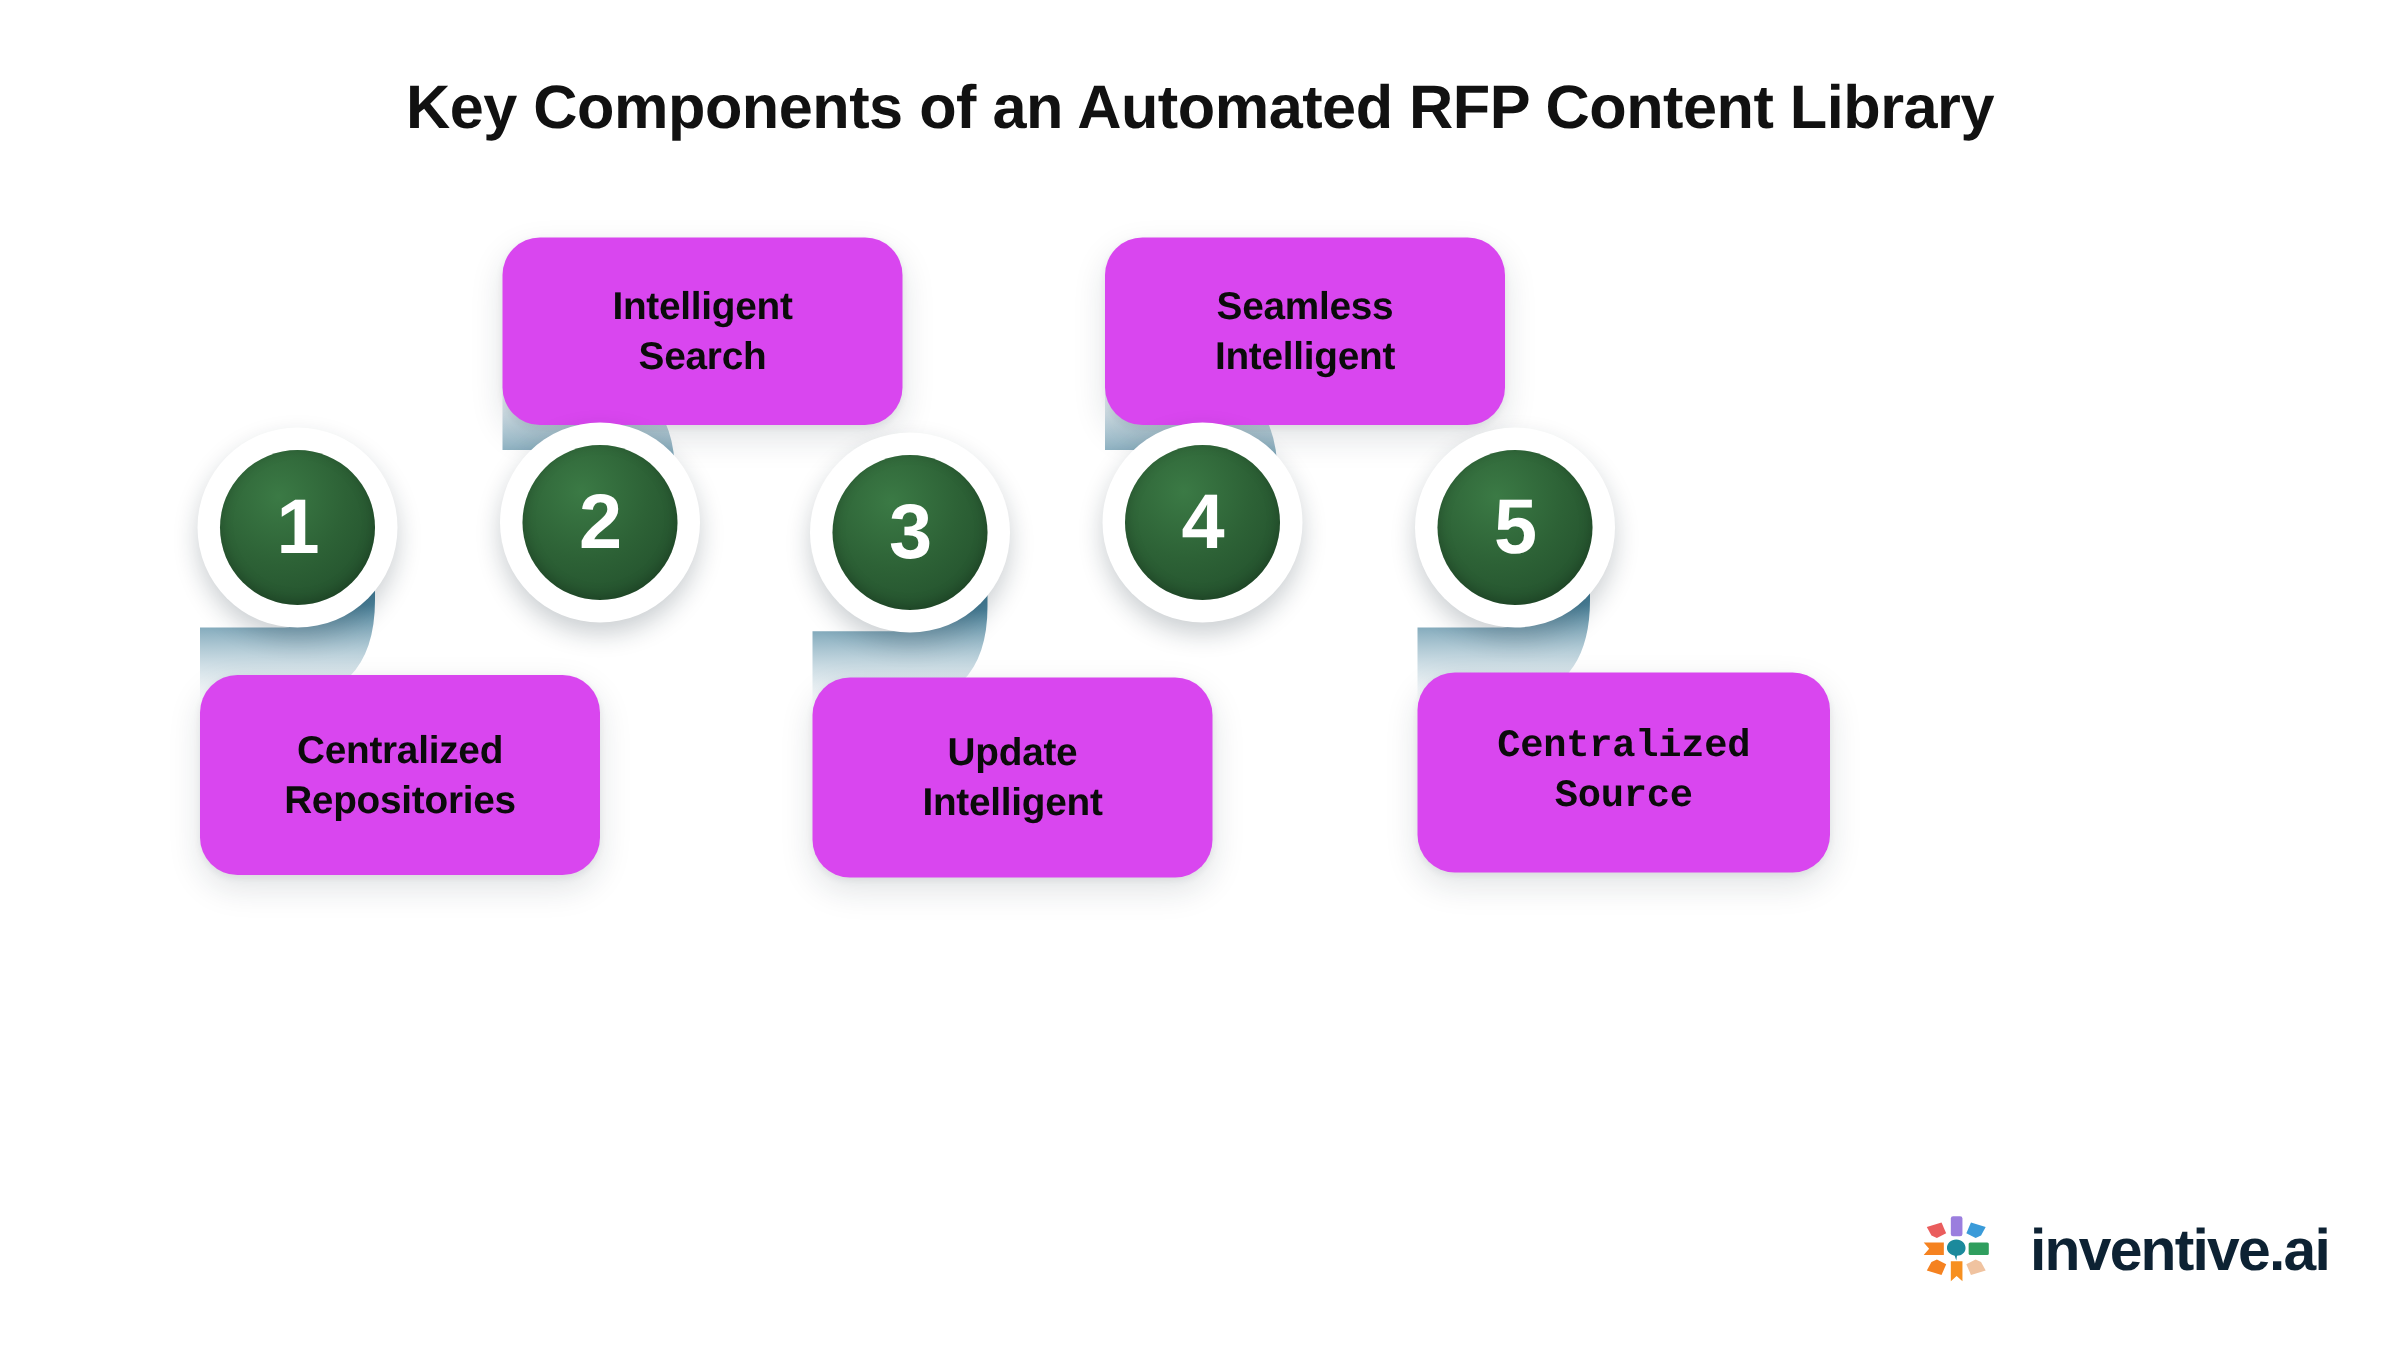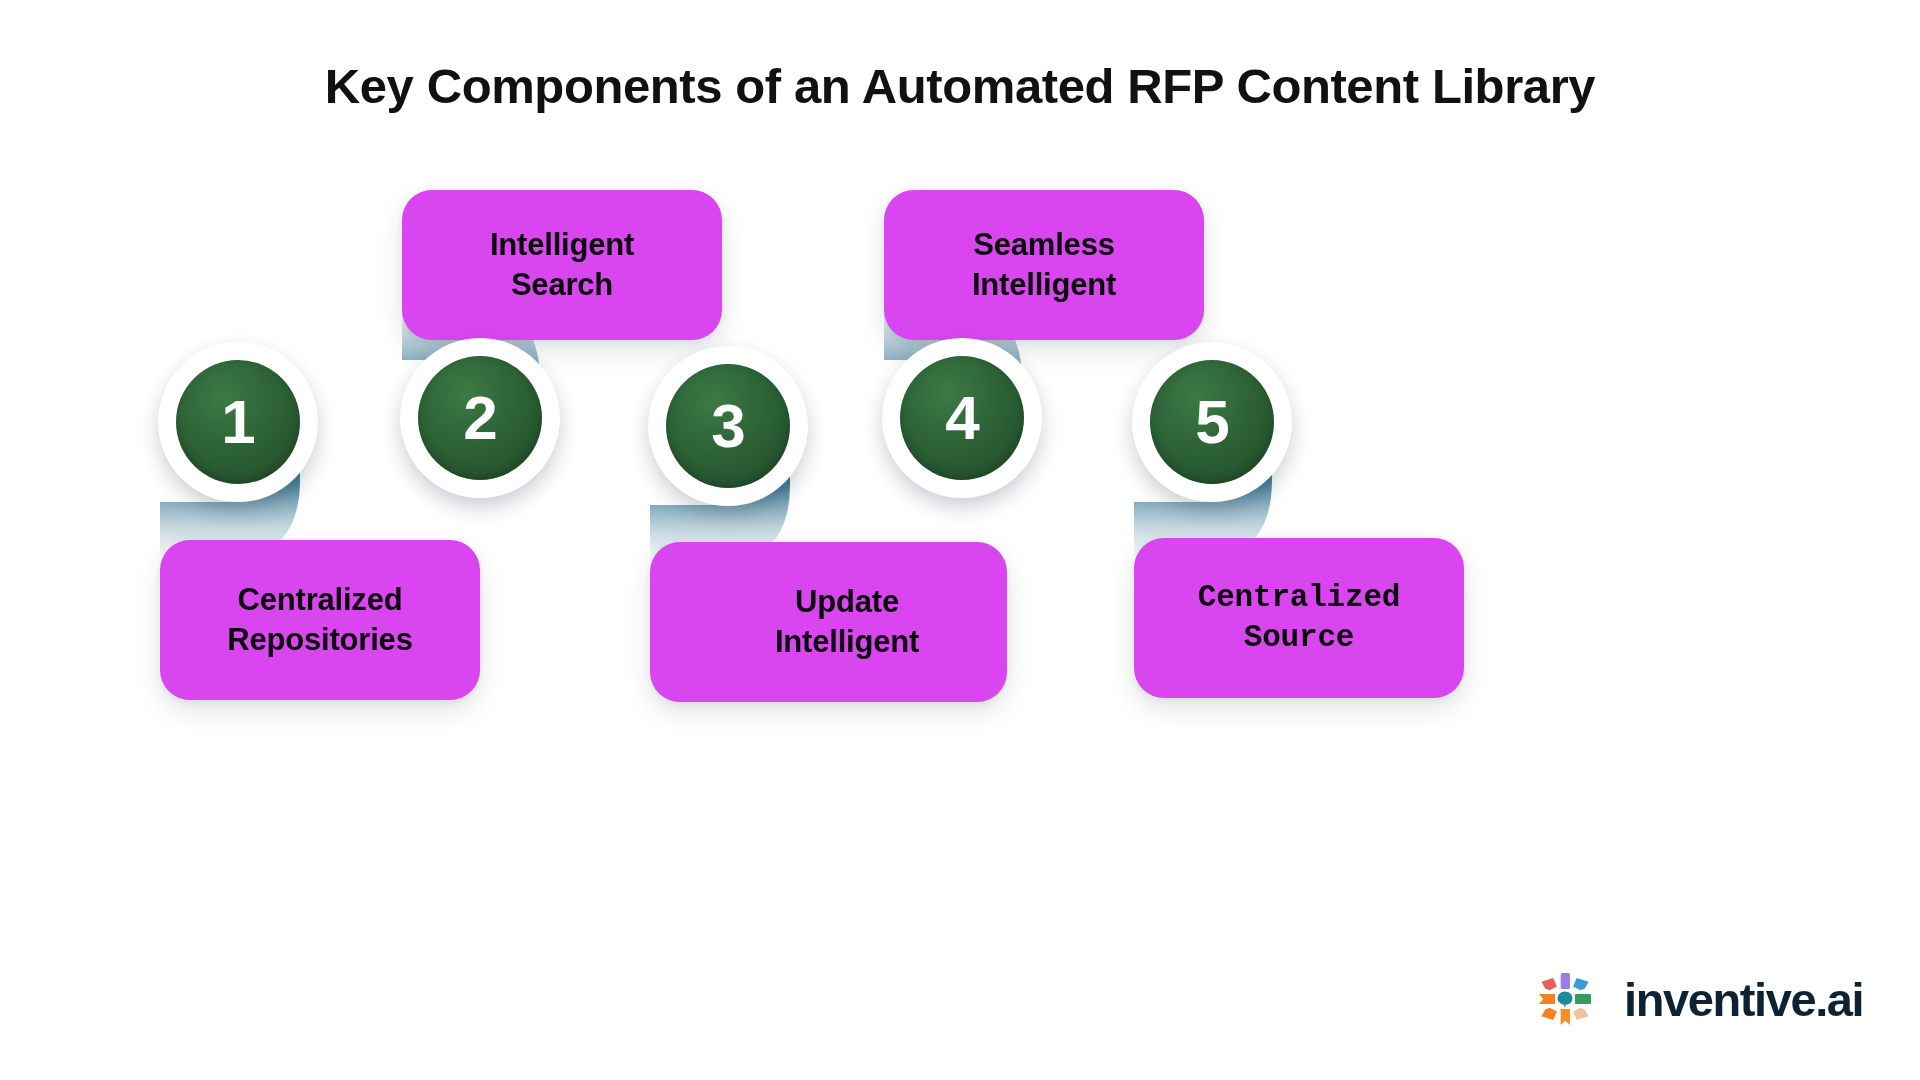--- a/index.html
+++ b/index.html
@@ -120,21 +120,21 @@
       </div>
     </div>
 
     <div class="card" style="left:160px;top:390px;width:320px;height:160px;">
       <div class="card-label">
         <span>Centralized</span><br>
         <span>Repositories</span>
       </div>
     </div>
 
-    <div class="card" style="left:650px;top:392px;width:320px;height:160px;padding-left:37px;">
+    <div class="card" style="left:650px;top:392px;width:320px;height:160px;">
       <div class="card-label">
         <span>Update</span><br>
         <span>Intelligent</span>
       </div>
     </div>
 
     <div class="card" style="left:1134px;top:388px;width:330px;height:160px;font-family:Liberation Mono, monospace;">
       <div class="card-label">
         <span>Centralized</span><br>
         <span>Source</span>

